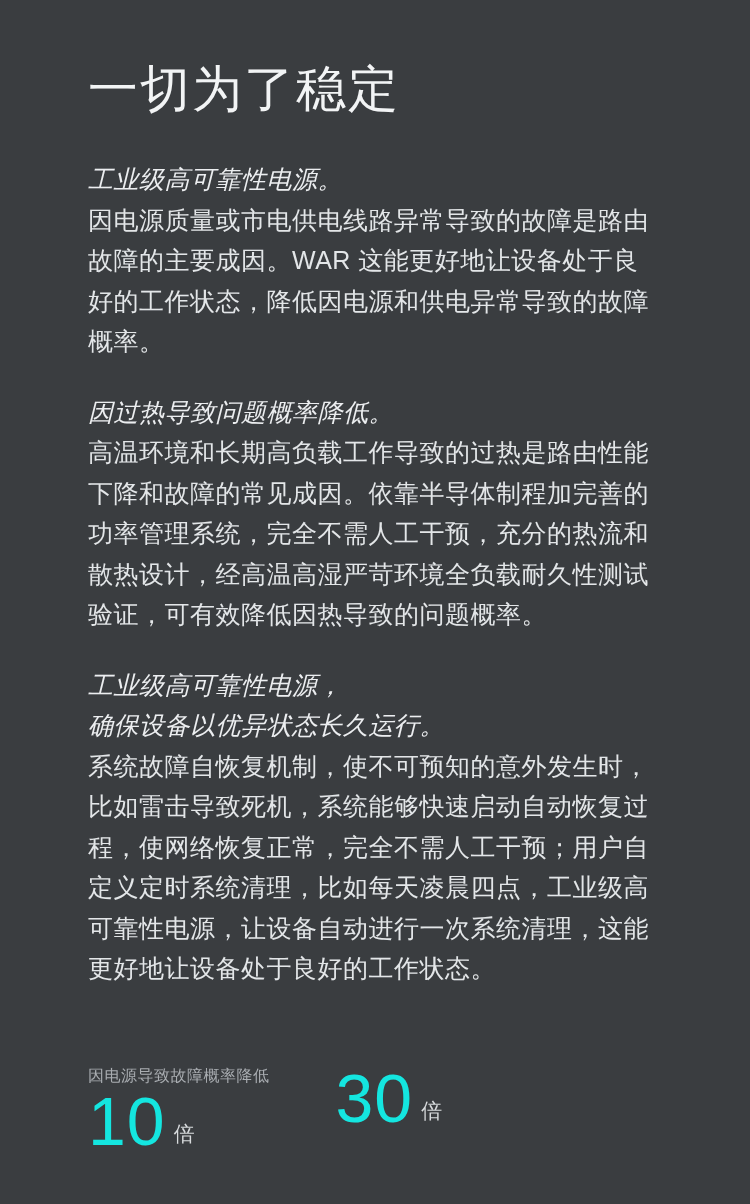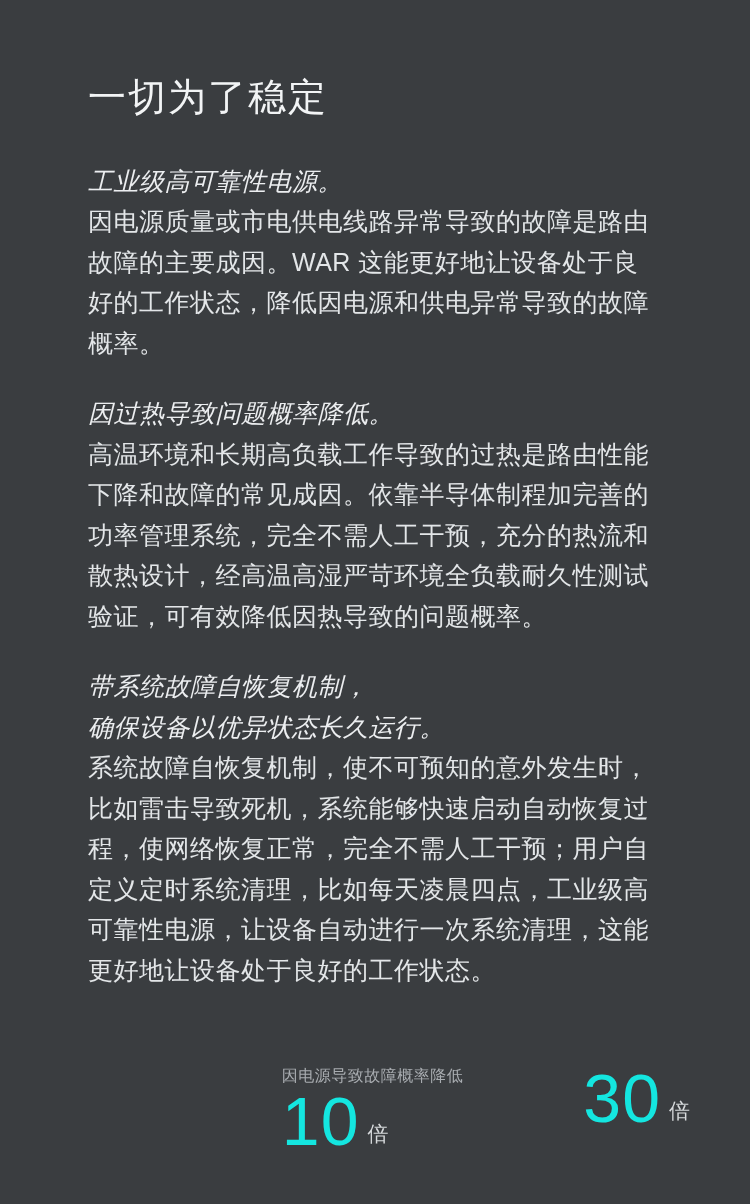--- a/index.html
+++ b/index.html
@@ -15,26 +15,26 @@
     overflow: hidden;
   }
   .page {
     position: relative;
     width: 750px;
     height: 1204px;
     box-sizing: border-box;
     padding: 62px 88px 0 88px;
   }
   .headline {
-    font-size: 38px;
+    font-size: 50px;
     line-height: 1.1;
     font-weight: 400;
     letter-spacing: 2px;
     color: #f2f4f5;
-    margin: 15px 0 42px 0;
+    margin: 0 0 42px 0;
   }
   .block {
     margin-bottom: 30px;
   }
   .block p {
     margin: 0;
     font-size: 25px;
     line-height: 1.62;
     letter-spacing: 0.5px;
     color: #e3e6e8;
@@ -43,22 +43,21 @@
   .block p.lead {
     color: #eceef0;
     font-style: italic;
   }
   .stats {
     position: absolute;
     left: 88px;
     right: 60px;
     bottom: 50px;
     display: flex;
-    gap: 120px;
-    justify-content: flex-end;
+    gap: 66px;
   }
   .stat {
     display: block;
   }
   .stat-label {
     font-size: 16px;
     color: #a9adb1;
     letter-spacing: 0.5px;
     margin-bottom: 2px;
     display: block;
@@ -92,21 +91,21 @@
     <p class="lead">工业级高可靠性电源。</p>
     <p>因电源质量或市电供电线路异常导致的故障是路由故障的主要成因。WAR 这能更好地让设备处于良好的工作状态，降低因电源和供电异常导致的故障概率。</p>
   </div>
 
   <div class="block">
     <p class="lead">因过热导致问题概率降低。</p>
     <p>高温环境和长期高负载工作导致的过热是路由性能下降和故障的常见成因。依靠半导体制程加完善的功率管理系统，完全不需人工干预，充分的热流和散热设计，经高温高湿严苛环境全负载耐久性测试验证，可有效降低因热导致的问题概率。</p>
   </div>
 
   <div class="block">
-    <p class="lead">带系统故障自恢复机制，</p>
+    <p class="lead">工业级高可靠性电源，</p>
     <p class="lead">确保设备以优异状态长久运行。</p>
     <p>系统故障自恢复机制，使不可预知的意外发生时，比如雷击导致死机，系统能够快速启动自动恢复过程，使网络恢复正常，完全不需人工干预；用户自定义定时系统清理，比如每天凌晨四点，工业级高可靠性电源，让设备自动进行一次系统清理，这能更好地让设备处于良好的工作状态。</p>
   </div>
 
   <div class="stats">
     <div class="stat">
       <span class="stat-label">因电源导致故障概率降低</span>
       <span class="stat-value-row">
         <span class="stat-number">10</span>
         <span class="stat-unit">倍</span>

